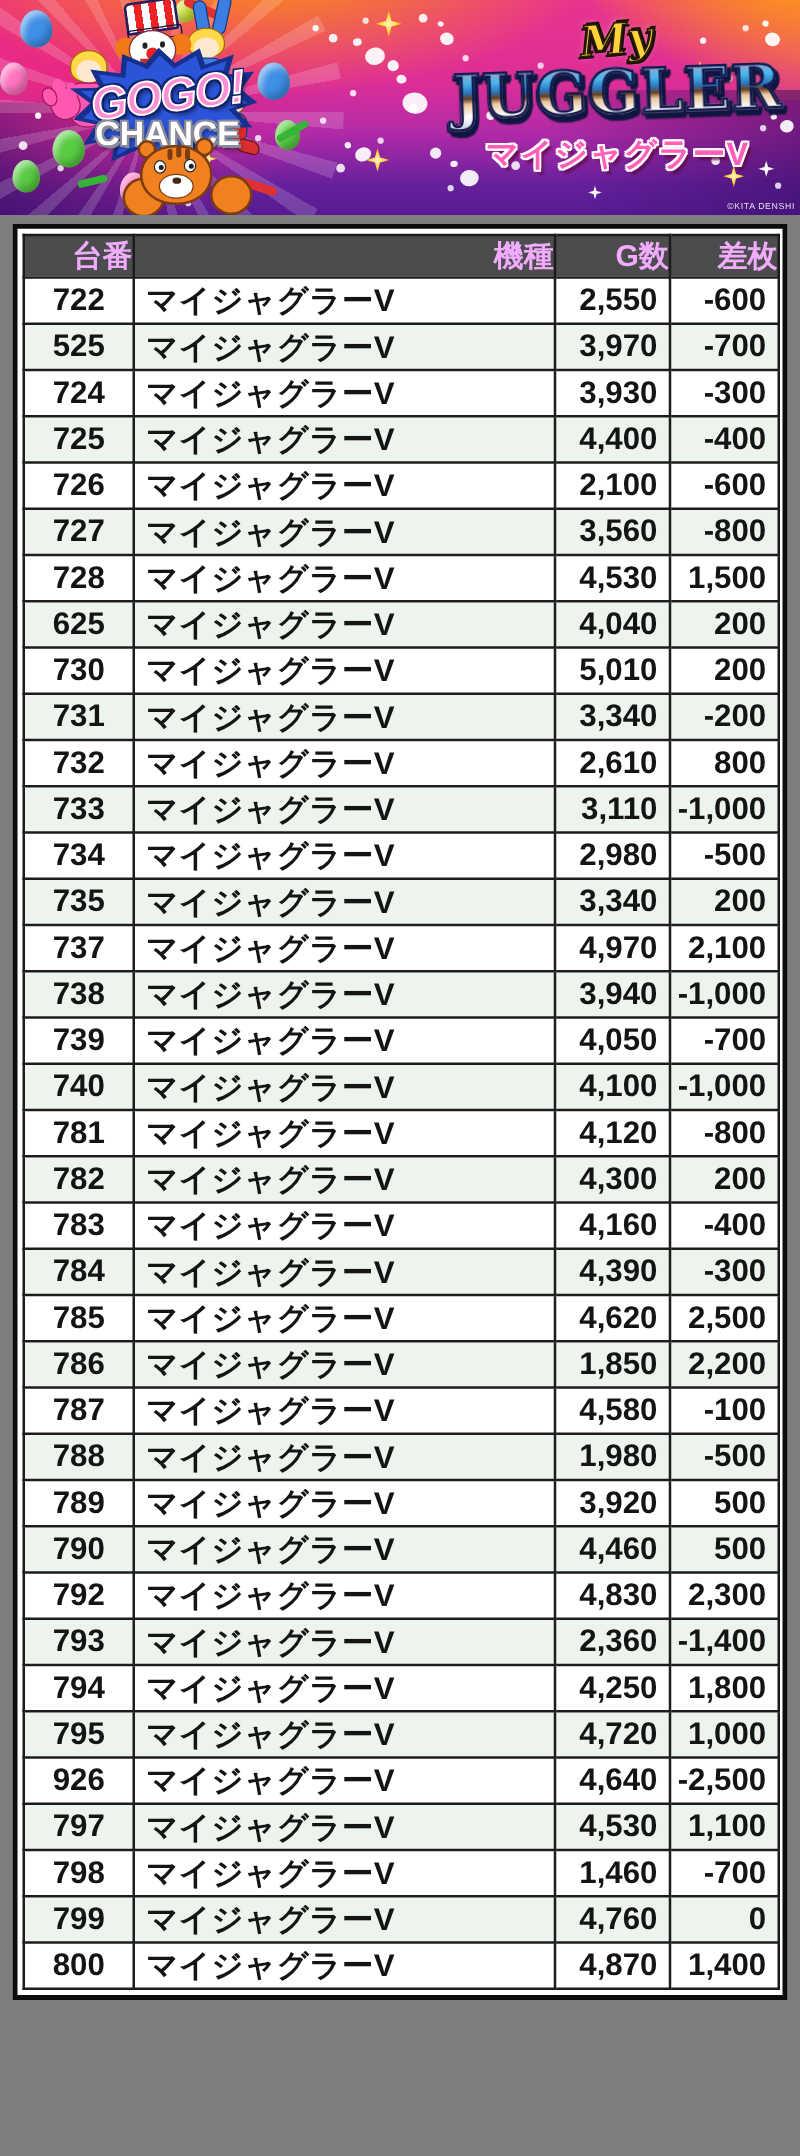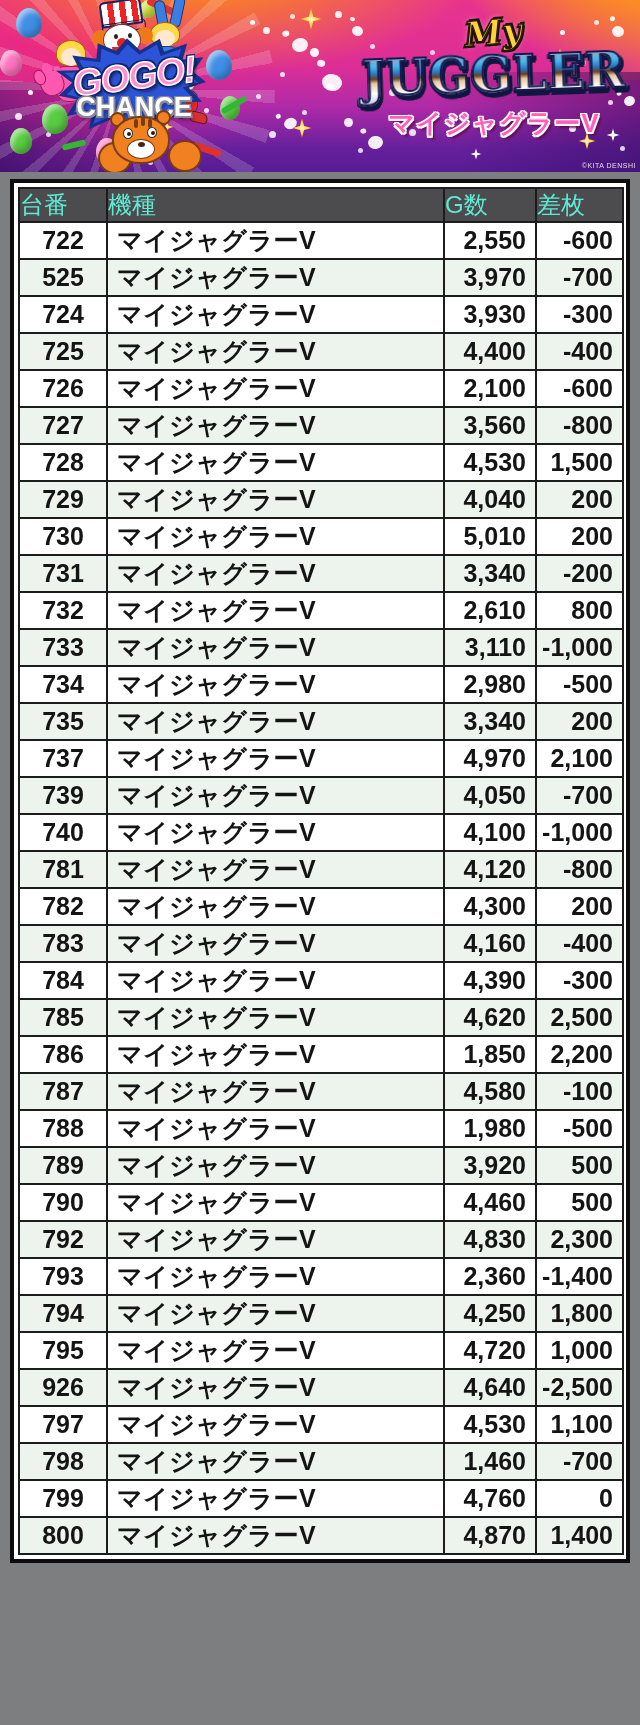--- a/index.html
+++ b/index.html
@@ -170,22 +170,22 @@
 
   
   .page { width:640px; height:1553px; background:var(--surround-gray,#7d7e80); padding:7px 10px 0 10px; }
   .frame { width:620px; border:4px solid #0c0c0c; background:#fff; padding:4px; }
   table.data { width:604px; border-collapse:collapse; table-layout:fixed; }
   table.data th, table.data td { border:2px solid var(--border,#1c1c1c); overflow:hidden; white-space:nowrap; }
   col.c-no    { width:88px; }
   col.c-model { width:337px; }
   col.c-games { width:92px; }
   col.c-diff  { width:87px; }
-  table.data th { height:34px; background:var(--header-bg,#4c4c4e); color:#5eead4;
-    font-size:24px; font-weight:400; text-align:left; }
+  table.data th { height:34px; background:var(--header-bg,#4c4c4e); color:#f0abfc;
+    font-size:24px; font-weight:700; text-align:right; }
   table.data td { height:37px; font-size:25px; font-weight:700; color:#141414; background:#fff; }
   table.data tr:nth-child(even) td { background:var(--row-alt-bg,#edf3ed); }
   td.cell-no    { text-align:center; }
   td.cell-model { text-align:left; padding-left:9px; font-size:24px; letter-spacing:.5px; }
   td.cell-games { text-align:right; padding-right:9px; }
   td.cell-diff  { text-align:right; padding-right:9px; }
 </style>
 </head>
 <body>
 
@@ -333,21 +333,21 @@
               <td class="cell-games">3,560</td>
               <td class="cell-diff">-800</td>
             </tr>
             <tr>
               <td class="cell-no">728</td>
               <td class="cell-model">マイジャグラーV</td>
               <td class="cell-games">4,530</td>
               <td class="cell-diff">1,500</td>
             </tr>
             <tr>
-              <td class="cell-no">729</td>
+              <td class="cell-no">625</td>
               <td class="cell-model">マイジャグラーV</td>
               <td class="cell-games">4,040</td>
               <td class="cell-diff">200</td>
             </tr>
             <tr>
               <td class="cell-no">730</td>
               <td class="cell-model">マイジャグラーV</td>
               <td class="cell-games">5,010</td>
               <td class="cell-diff">200</td>
             </tr>
@@ -379,20 +379,26 @@
               <td class="cell-no">735</td>
               <td class="cell-model">マイジャグラーV</td>
               <td class="cell-games">3,340</td>
               <td class="cell-diff">200</td>
             </tr>
             <tr>
               <td class="cell-no">737</td>
               <td class="cell-model">マイジャグラーV</td>
               <td class="cell-games">4,970</td>
               <td class="cell-diff">2,100</td>
+            </tr>
+            <tr>
+              <td class="cell-no">738</td>
+              <td class="cell-model">マイジャグラーV</td>
+              <td class="cell-games">3,940</td>
+              <td class="cell-diff">-1,000</td>
             </tr>
             <tr>
               <td class="cell-no">739</td>
               <td class="cell-model">マイジャグラーV</td>
               <td class="cell-games">4,050</td>
               <td class="cell-diff">-700</td>
             </tr>
             <tr>
               <td class="cell-no">740</td>
               <td class="cell-model">マイジャグラーV</td>

